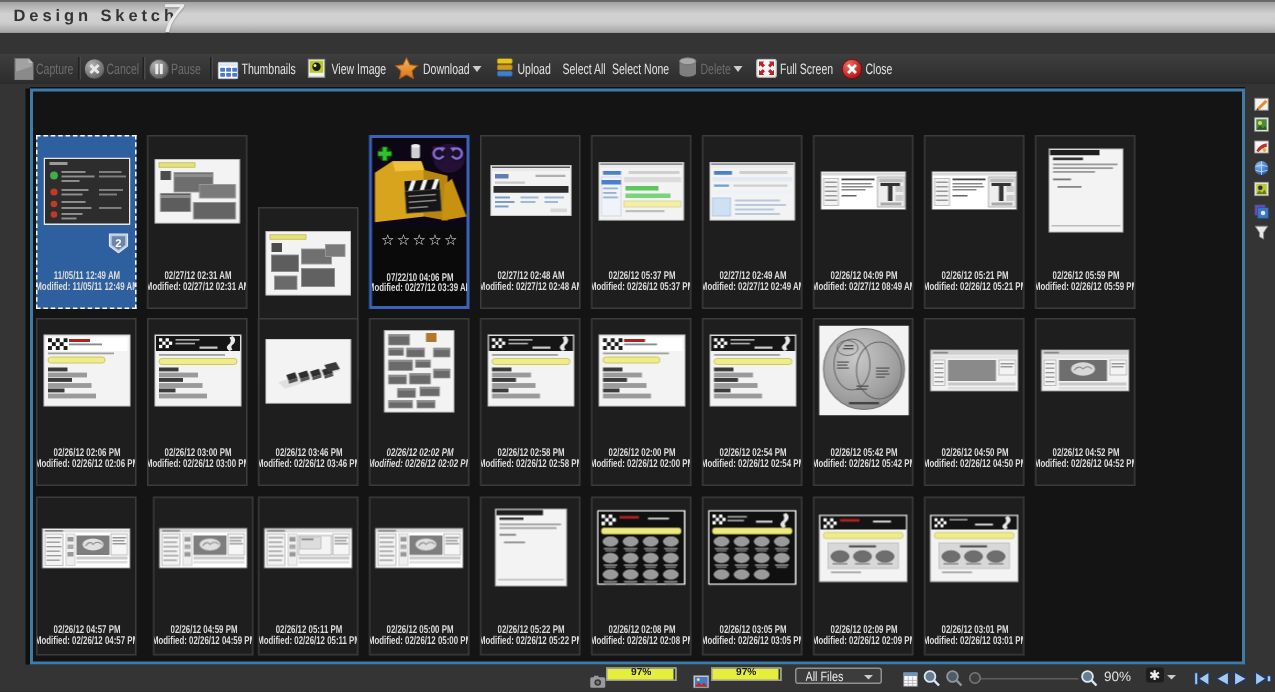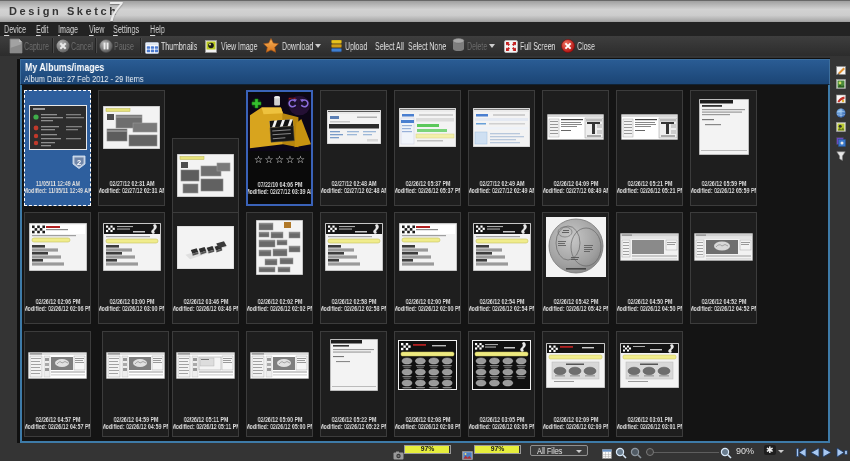--- a/index.html
+++ b/index.html
@@ -48,28 +48,20 @@
 .vcar2{position:absolute;left:778px;top:450px;width:0;height:0;border-left:3px solid transparent;border-right:3px solid transparent;border-top:3.5px solid #ccc}
 .nav{position:absolute;top:447px}
 </style></head>
 <body>
 <div id="app">
 <div class="titlebar">
  <span class="tb-title">Design Sketch</span>
  <span class="tb-seven">7</span>
 </div>
 
-<div class="menubar">
- <span class="mi" style="left:4px"><u>D</u>evice</span>
- <span class="mi" style="left:36px"><u>E</u>dit</span>
- <span class="mi" style="left:58px"><u>I</u>mage</span>
- <span class="mi" style="left:89px"><u>V</u>iew</span>
- <span class="mi" style="left:113px"><u>S</u>ettings</span>
- <span class="mi" style="left:150px"><u>H</u>elp</span>
-</div>
 
 <div class="toolbar-bg"></div>
 <div class="toolbar">
   <span class="ti" style="left:9px;top:38px"><svg width="14" height="16" viewBox="0 0 14 16">
           <path d="M1 1 h9 l3 3 v11 h-12 z" fill="#a2a2a2" stroke="#787878" stroke-width="0.8"></path>
           <path d="M10 1 l3 3 h-3 z" fill="#bdbdbd"></path>
           <path d="M1 10 l12 -4 v9 h-12 z" fill="#8a8a8a"></path>
         </svg></span>
       <span class="tl dis" style="left:24px">Capture</span>
   <span class="sep" style="left:52px"></span>
@@ -156,24 +148,20 @@
               <stop offset="0%" stop-color="#f07060"></stop>
               <stop offset="100%" stop-color="#b01010"></stop>
             </radialGradient>
           </defs>
           <circle cx="7" cy="7" r="6.5" fill="url(#gr)" stroke="#800808" stroke-width="0.6"></circle>
           <path d="M4.4 4.4 L9.6 9.6 M9.6 4.4 L4.4 9.6" stroke="#fff" stroke-width="1.9"></path>
         </svg></span>
       <span class="tl" style="left:577px">Close</span>
 </div>
 <div class="panel"></div>
-<div class="phead">
-      <span class="ph1">My Albums/images</span>
-      <span class="ph2">Album Date: 27 Feb 2012 - 29 Items</span>
-    </div>
 <div class="grid">
       <div class="cell sel" style="left:24px;top:90px;width:67px;height:116px;">
         <div class="slot" style="top:12px;height:48px">
           <svg width="58" height="45" viewBox="0 0 58 45">
             <rect x="0" y="0" width="58" height="45" fill="#e8e8e8"></rect>
             <rect x="1" y="1" width="56" height="43" fill="#2d2d2d"></rect>
             <rect x="4" y="3" width="12" height="2" fill="#9a9a9a"></rect>
             <circle cx="7" cy="12" r="2.6" fill="#3fae4a"></circle>
             <circle cx="7" cy="23" r="2.4" fill="#c0392b"></circle>
             <circle cx="7" cy="31" r="2.2" fill="#c0392b"></circle>
@@ -541,21 +529,21 @@
             </g>
           </svg>
         </div>
         <div class="cap" style="top:85px">
           <span>02/26/12 03:46 PM</span>
         </div>
         <div class="cap" style="top:92px">
           <span>Modified: 02/26/12 03:46 PM</span>
         </div>
       </div>
-      <div class="cell" style="left:246px;top:212px;width:67px;height:112px;">
+      <div class="cell" style="left:246px;top:212px;width:67px;height:112px;font-style:italic;">
         <div class="slot" style="top:8px;height:52px">
           <svg width="47" height="55" viewBox="0 0 47 55">
             <rect width="47" height="55" fill="#f3f3f3" stroke="#999" stroke-width="1"></rect>
             <rect x="28" y="2" width="7" height="6" fill="#b07828"></rect>
             <rect x="3" y="3" width="14" height="7" fill="#6a6a6a" stroke="#9a9a9a" stroke-width="0.5"></rect>
             <rect x="3" y="3" width="14" height="1.4" fill="#8d8d8d"></rect>
             <rect x="3" y="12" width="10" height="5" fill="#6a6a6a" stroke="#9a9a9a" stroke-width="0.5"></rect>
             <rect x="3" y="12" width="10" height="1.4" fill="#8d8d8d"></rect>
             <rect x="15" y="12" width="12" height="6" fill="#6a6a6a" stroke="#9a9a9a" stroke-width="0.5"></rect>
             <rect x="15" y="12" width="12" height="1.4" fill="#8d8d8d"></rect>

